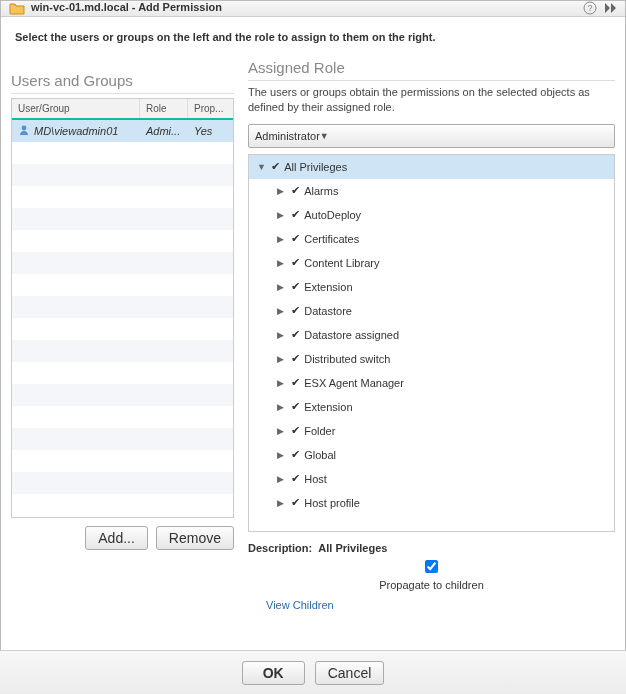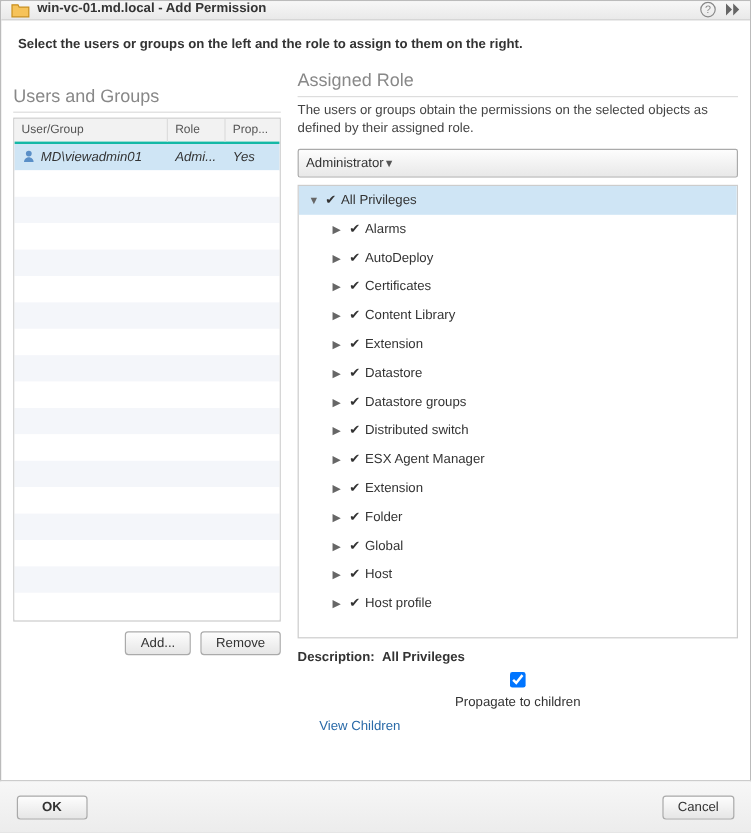--- a/index.html
+++ b/index.html
@@ -39,21 +39,21 @@
   .trow.sel { background:#cfe5f5; }
   .trow div { padding:3px 6px; overflow:hidden; white-space:nowrap; text-overflow:ellipsis;font-style:italic;}
   .trow .c1{ width:128px; display:flex; align-items:center; gap:4px;} .trow .c2{ width:48px;} .trow .c3{ flex:1;}
   .usericon { color:#4a7fb5; }
   .btnrow { display:flex; justify-content:flex-end; gap:8px; margin-top:8px;}
   .btn {
     background:linear-gradient(#fdfdfd,#e6e6e6);
     border:1px solid #aaa;
     border-radius:3px;
     padding:3px 12px;
-    font-size:11px;
+    font-size:14px;
     cursor:pointer;
     color: #333;
   }
   .roleselect {
     width:100%;
     border:1px solid #aaa;
     background:linear-gradient(#fdfdfd,#e8e8e8);
     height:24px;
     display:flex; align-items:center; justify-content:flex-start;
     padding:0 6px; border-radius:2px; cursor:pointer;
@@ -66,21 +66,21 @@
   .treeitem .check{ color:#333; font-size:11px;}
   .treeitem.child{ padding-left:28px;}
   .desc-line{ margin-top:10px;font-weight:bold; }
   .propline{ margin-top:6px; display:flex; align-items:center; gap:6px;flex-direction:column;}
   .propline input{ margin:0;}
   .link{ color:#2a6aa8; cursor:pointer; margin-top:8px; display:inline-block; margin-left:18px;}
   .footer {
     position:absolute; bottom:0; left:0; right:0;
     height:44px; border-top:1px solid #ccc;
     background:linear-gradient(#f7f7f7,#ececec);
-    display:flex; align-items:center; justify-content:space-between;
+    display:flex; align-items:center; justify-content:center;
     padding:0 14px; gap:10px;
   }
   .btn.ok{ font-weight:bold; padding:3px 20px;}
   .triangle-down { font-size:9px; color:#555;}
 </style>
 </head>
 <body>
 
 <div class="titlebar">
   <span class="folder-icon">
@@ -258,21 +258,21 @@
             <span>Extension</span>
           </div>
           <div class="treeitem child">
             <span class="arrow">▶</span>
             <span class="check">✔</span> 
             <span>Datastore</span>
           </div>
           <div class="treeitem child">
             <span class="arrow">▶</span>
             <span class="check">✔</span> 
-            <span>Datastore groups</span>
+            <span>Datastore assigned</span>
           </div>
           <div class="treeitem child">
             <span class="arrow">▶</span>
             <span class="check">✔</span> 
             <span>Distributed switch</span>
           </div>
           <div class="treeitem child">
             <span class="arrow">▶</span>
             <span class="check">✔</span> 
             <span>ESX Agent Manager</span>

